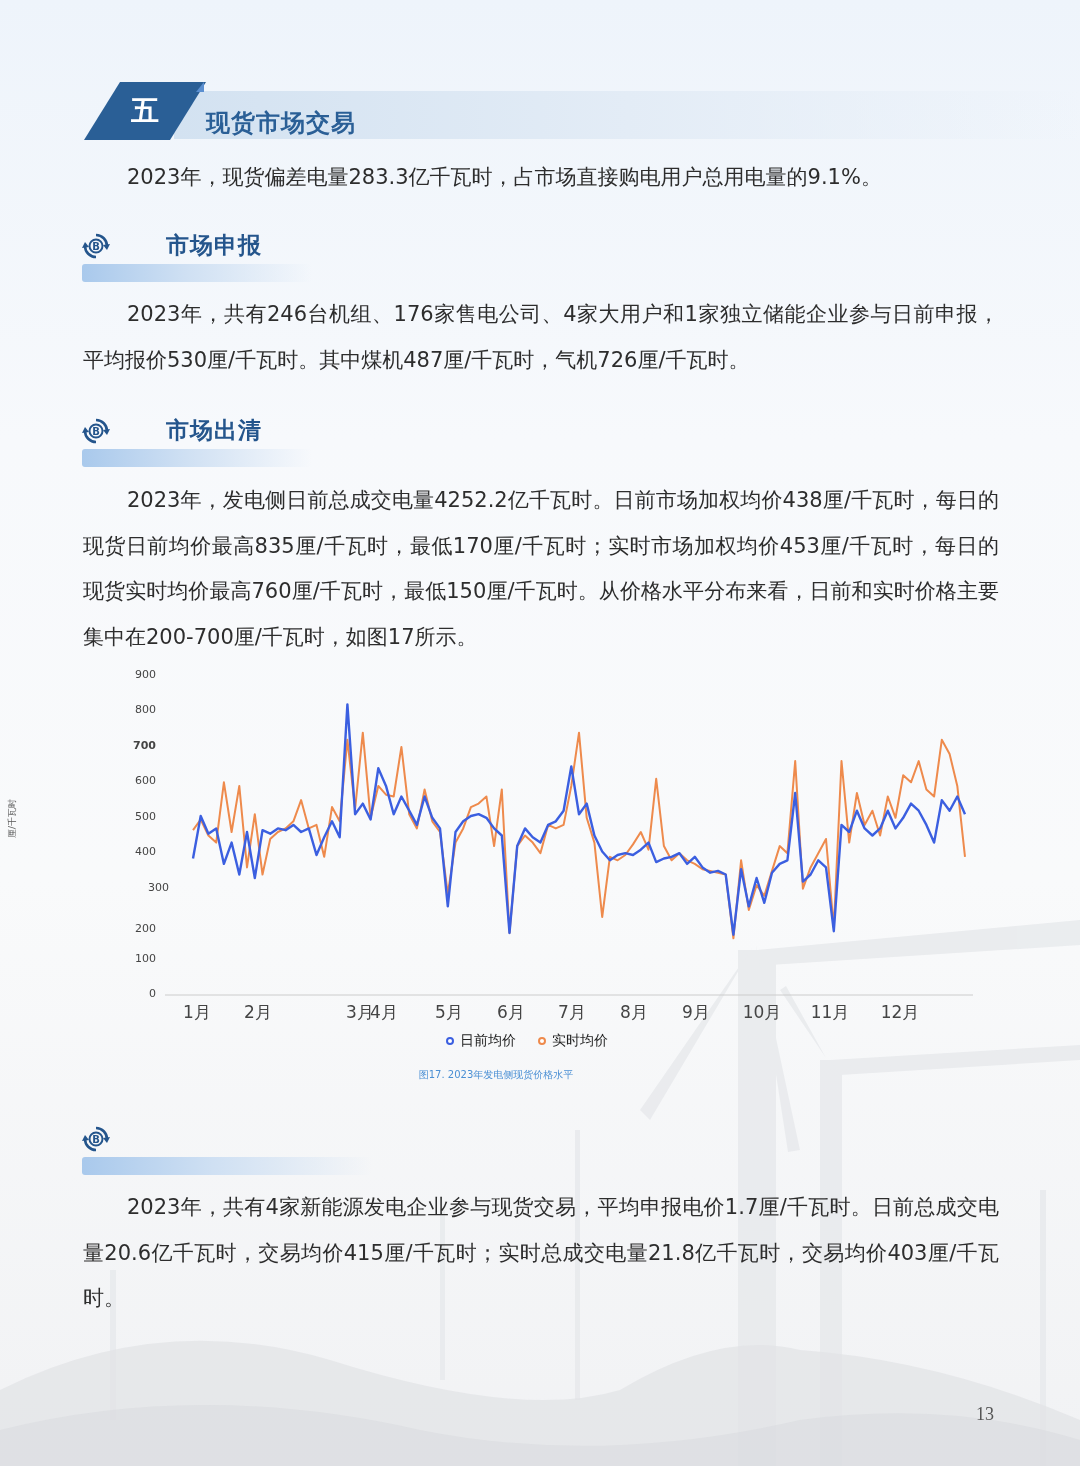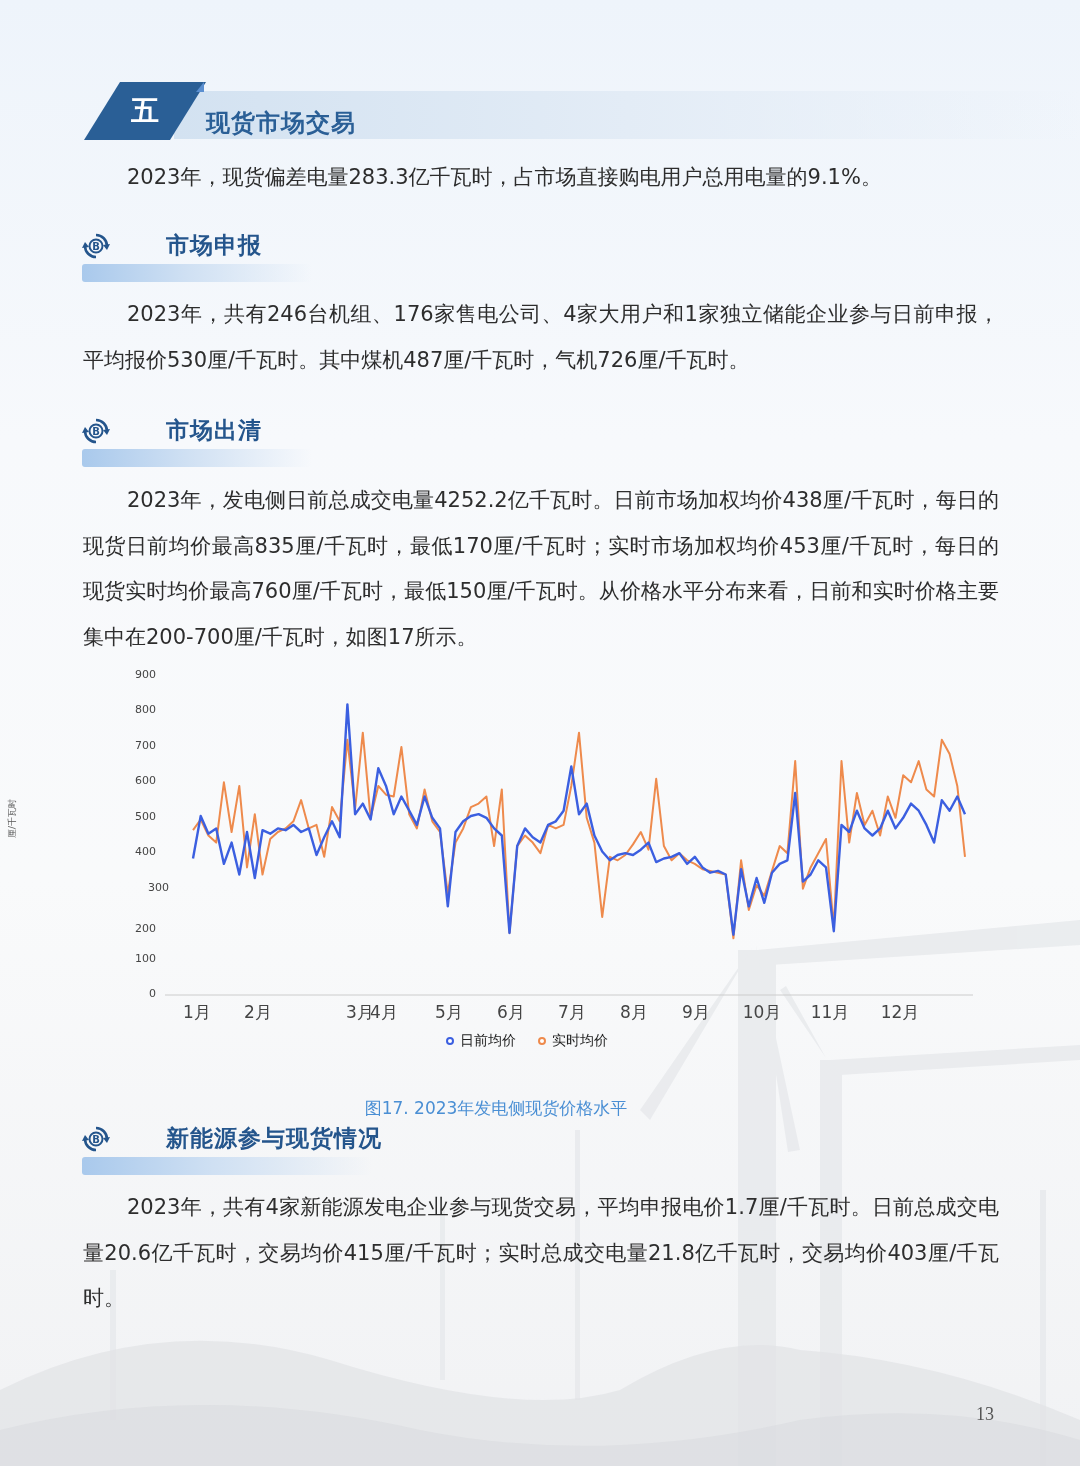--- a/index.html
+++ b/index.html
@@ -61,21 +61,21 @@
     .x-tick { position: absolute; font-size: 17px; color: #444; transform: translateX(-50%); white-space: nowrap; }
     .y-label {
       position: absolute; left: 6px; top: 838px; font-size: 9px; color: #555;
       transform: rotate(-90deg); transform-origin: left top; white-space: nowrap;
     }
     .legend { position: absolute; top: 1032px; left: 446px; display: flex; gap: 22px; font-size: 14px; color: #222; }
     .legend-item { display: flex; align-items: center; gap: 6px; }
     .legend-dot { width: 8px; height: 8px; border-radius: 50%; border: 2.2px solid; background: #fff; }
     .caption {
       position: absolute; top: 1068px; left: 0; width: 992px; text-align: center;
-      font-size: 17px; color: #4a8fd4; margin-top: 29px;
+      font-size: 10px; color: #4a8fd4;
     }
     .page-num {
       position: absolute; left: 976px; top: 1404px; font-family: "Liberation Serif", "DejaVu Serif", serif;
       font-size: 18px; color: #555;
     }
   </style>
 </head>
 <body>
 
 <svg class="bg-art" viewBox="0 0 1080 1466" xmlns="http://www.w3.org/2000/svg">
@@ -142,21 +142,21 @@
       <polyline id="line-da" fill="none" stroke="#3b5fe0" stroke-width="2.4" stroke-linejoin="round" points="193.0,858.5 200.7,816.0 208.4,833.7 216.2,828.4 223.9,863.9 231.6,842.6 239.3,874.5 247.0,832.0 254.8,878.0 262.5,830.2 270.2,833.7 277.9,828.4 285.6,830.2 293.4,824.9 301.1,832.0 308.8,828.4 316.5,855.0 324.2,837.3 332.0,821.3 339.7,837.3 347.4,704.4 355.1,814.2 362.8,803.6 370.6,819.5 378.3,768.2 386.0,785.9 393.7,814.2 401.4,796.5 409.2,810.7 416.9,824.9 424.6,796.5 432.3,817.8 440.0,828.4 447.8,906.4 455.5,832.0 463.2,821.3 470.9,816.0 478.6,814.2 486.4,817.8 494.1,828.4 501.8,835.5 509.5,933.0 517.2,846.1 525.0,828.4 532.7,837.3 540.4,842.6 548.1,824.9 555.8,821.3 563.6,810.7 571.3,766.4 579.0,814.2 586.7,803.6 594.4,835.5 602.2,851.5 609.9,860.3 617.6,855.0 625.3,853.2 633.0,855.0 640.8,849.7 648.5,842.6 656.2,862.1 663.9,858.5 671.6,856.8 679.4,853.2 687.1,863.9 694.8,856.8 702.5,867.4 710.2,872.7 718.0,870.9 725.7,874.5 733.4,934.7 741.1,869.2 748.8,906.4 756.6,878.0 764.3,902.8 772.0,872.7 779.7,863.9 787.4,860.3 795.2,793.0 802.9,881.6 810.6,874.5 818.3,860.3 826.0,867.4 833.8,931.2 841.5,824.9 849.2,832.0 856.9,810.7 864.6,828.4 872.4,835.5 880.1,828.4 887.8,810.7 895.5,828.4 903.2,817.8 911.0,803.6 918.7,810.7 926.4,824.9 934.1,842.6 941.8,800.1 949.6,810.7 957.3,796.5 965.0,814.2"></polyline>
     </svg>
     <div id="y-ticks">
         <div class="y-tick" style="left: 100px; top: 987px;">0</div>
         <div class="y-tick" style="left: 100px; top: 951.556px;">100</div>
         <div class="y-tick" style="left: 100px; top: 916.111px; margin-top: 6px;">200</div>
         <div class="y-tick" style="left: 113px; top: 880.667px;">300</div>
         <div class="y-tick" style="left: 100px; top: 845.222px;">400</div>
         <div class="y-tick" style="left: 100px; top: 809.778px;">500</div>
         <div class="y-tick" style="left: 100px; top: 774.333px;">600</div>
-        <div class="y-tick" style="left: 100px; top: 738.889px;">700</div>
+        <div class="y-tick" style="left: 100px; top: 738.889px; font-weight: bold;">700</div>
         <div class="y-tick" style="left: 100px; top: 703.444px;">800</div>
         <div class="y-tick" style="left: 100px; top: 668px;">900</div>
       </div>
     <div id="x-ticks">
         <div class="x-tick" style="left: 197px; top: 1001px;">1月</div>
         <div class="x-tick" style="left: 258px; top: 1001px;">2月</div>
         <div class="x-tick" style="left: 320px; top: 1001px; margin-left: 40px;">3月</div>
         <div class="x-tick" style="left: 384px; top: 1001px;">4月</div>
         <div class="x-tick" style="left: 449px; top: 1001px;">5月</div>
         <div class="x-tick" style="left: 511px; top: 1001px;">6月</div>
@@ -183,19 +183,18 @@
 
   <div class="section" style="top:1119px;">
     <svg class="section-icon" viewBox="0 0 28 28">
       <path d="M14 3 A11 11 0 0 1 25 14" fill="none" stroke="#24558c" stroke-width="2.6"></path>
       <path d="M14 25 A11 11 0 0 1 3 14" fill="none" stroke="#24558c" stroke-width="2.6"></path>
       <polygon points="25,18 21,13 28,12" fill="#24558c"></polygon>
       <polygon points="3,10 7,15 0,16" fill="#24558c"></polygon>
       <circle cx="14" cy="14" r="6.5" fill="none" stroke="#24558c" stroke-width="2"></circle>
       <text x="14" y="18" font-size="10" font-weight="bold" text-anchor="middle" fill="#24558c" font-family="DejaVu Sans, sans-serif">B</text>
     </svg>
-    <div class="section-title">新能源参与现货情况</div>
     <div class="section-bar" style="width:290px;"></div>
   </div>
   <p class="para" style="top:1185px;">2023年，共有4家新能源发电企业参与现货交易，平均申报电价1.7厘/千瓦时。日前总成交电量20.6亿千瓦时，交易均价415厘/千瓦时；实时总成交电量21.8亿千瓦时，交易均价403厘/千瓦时。</p>
 
   <div class="page-num">13</div>
 </div>
 
 </body></html>

